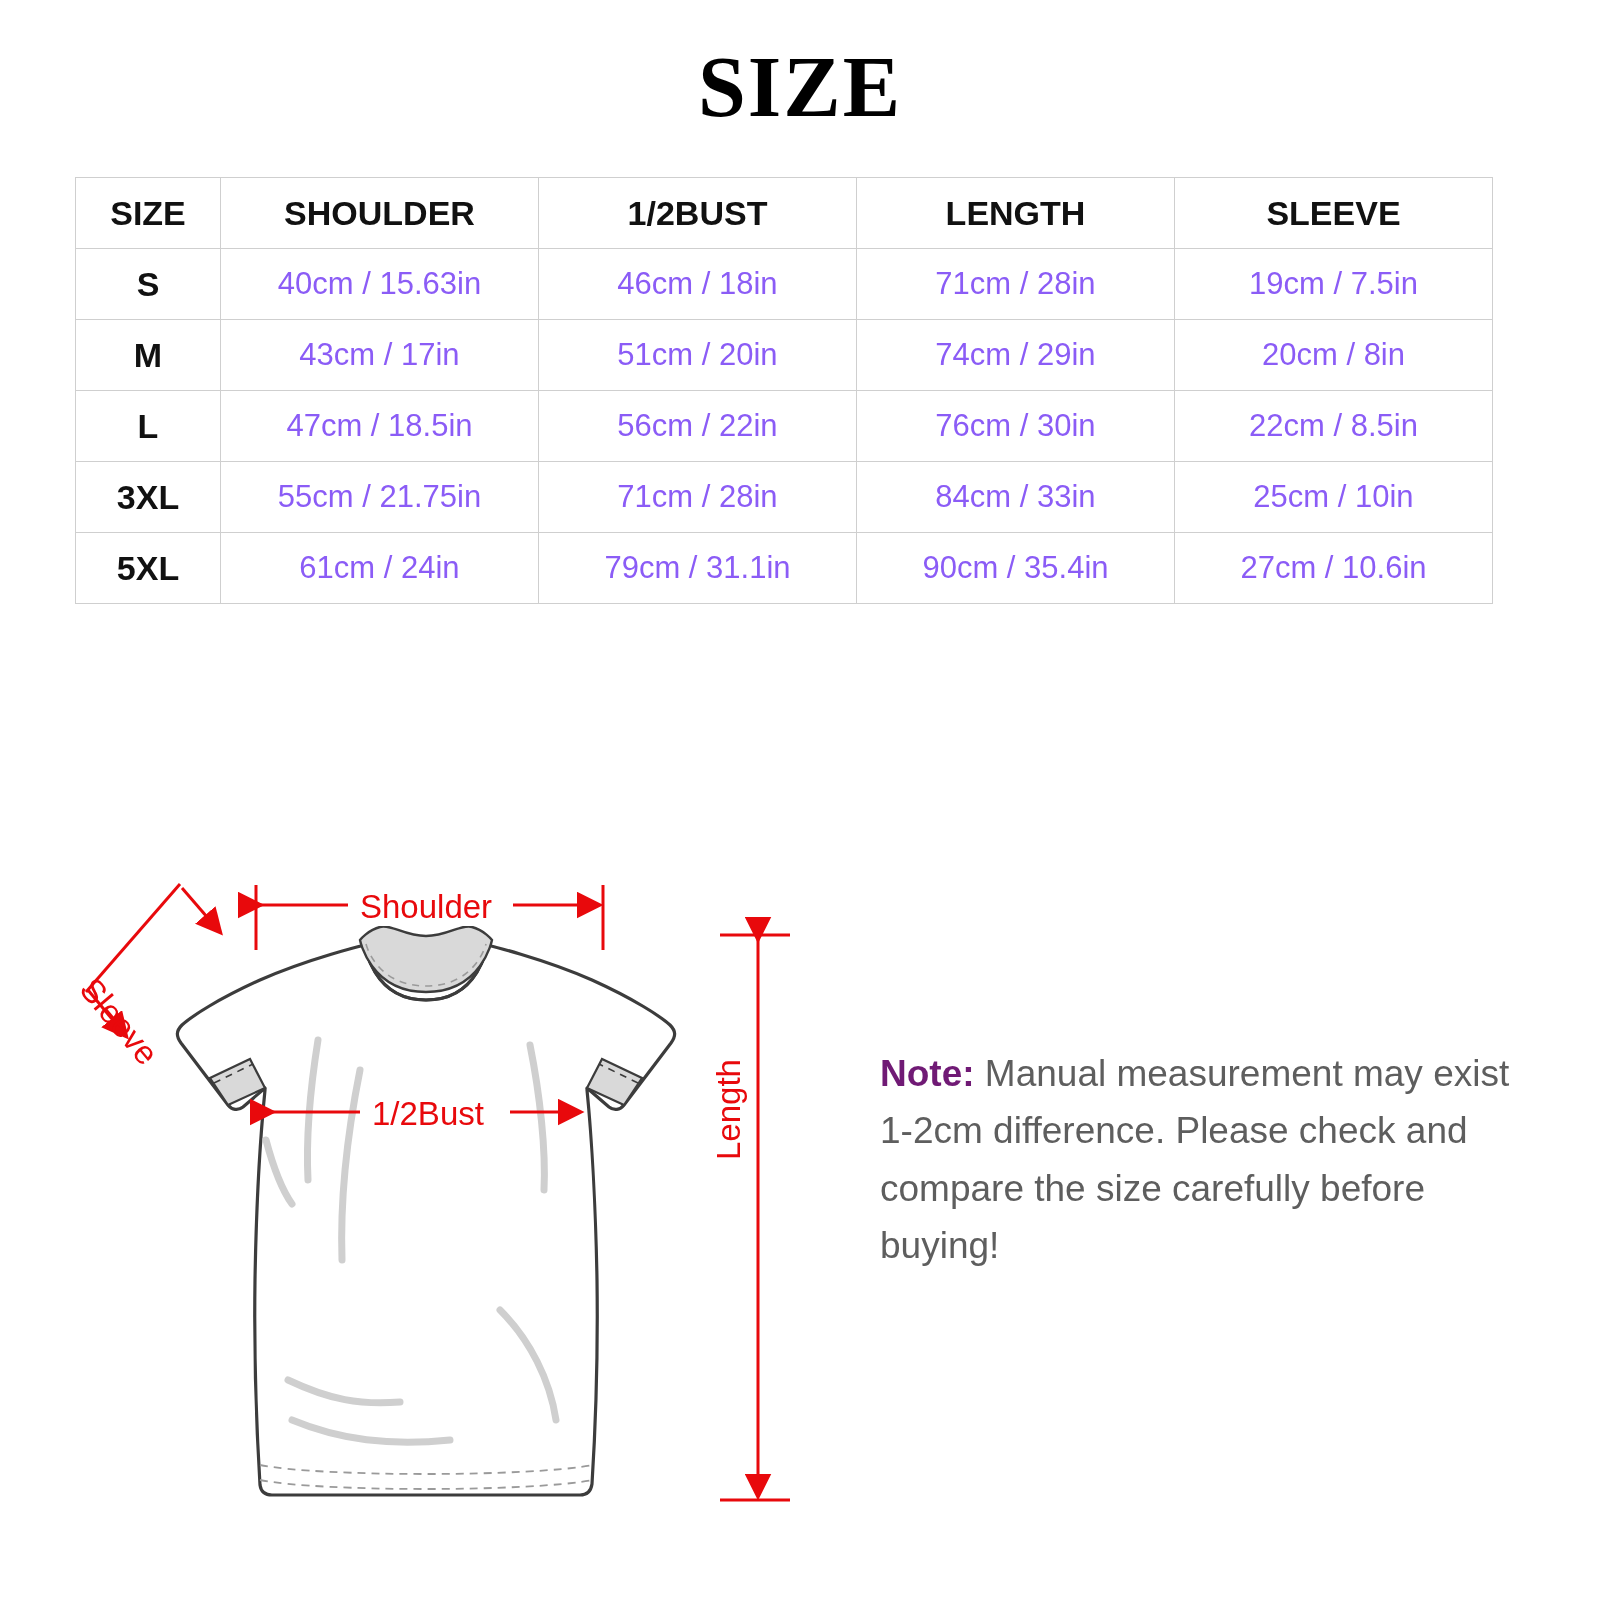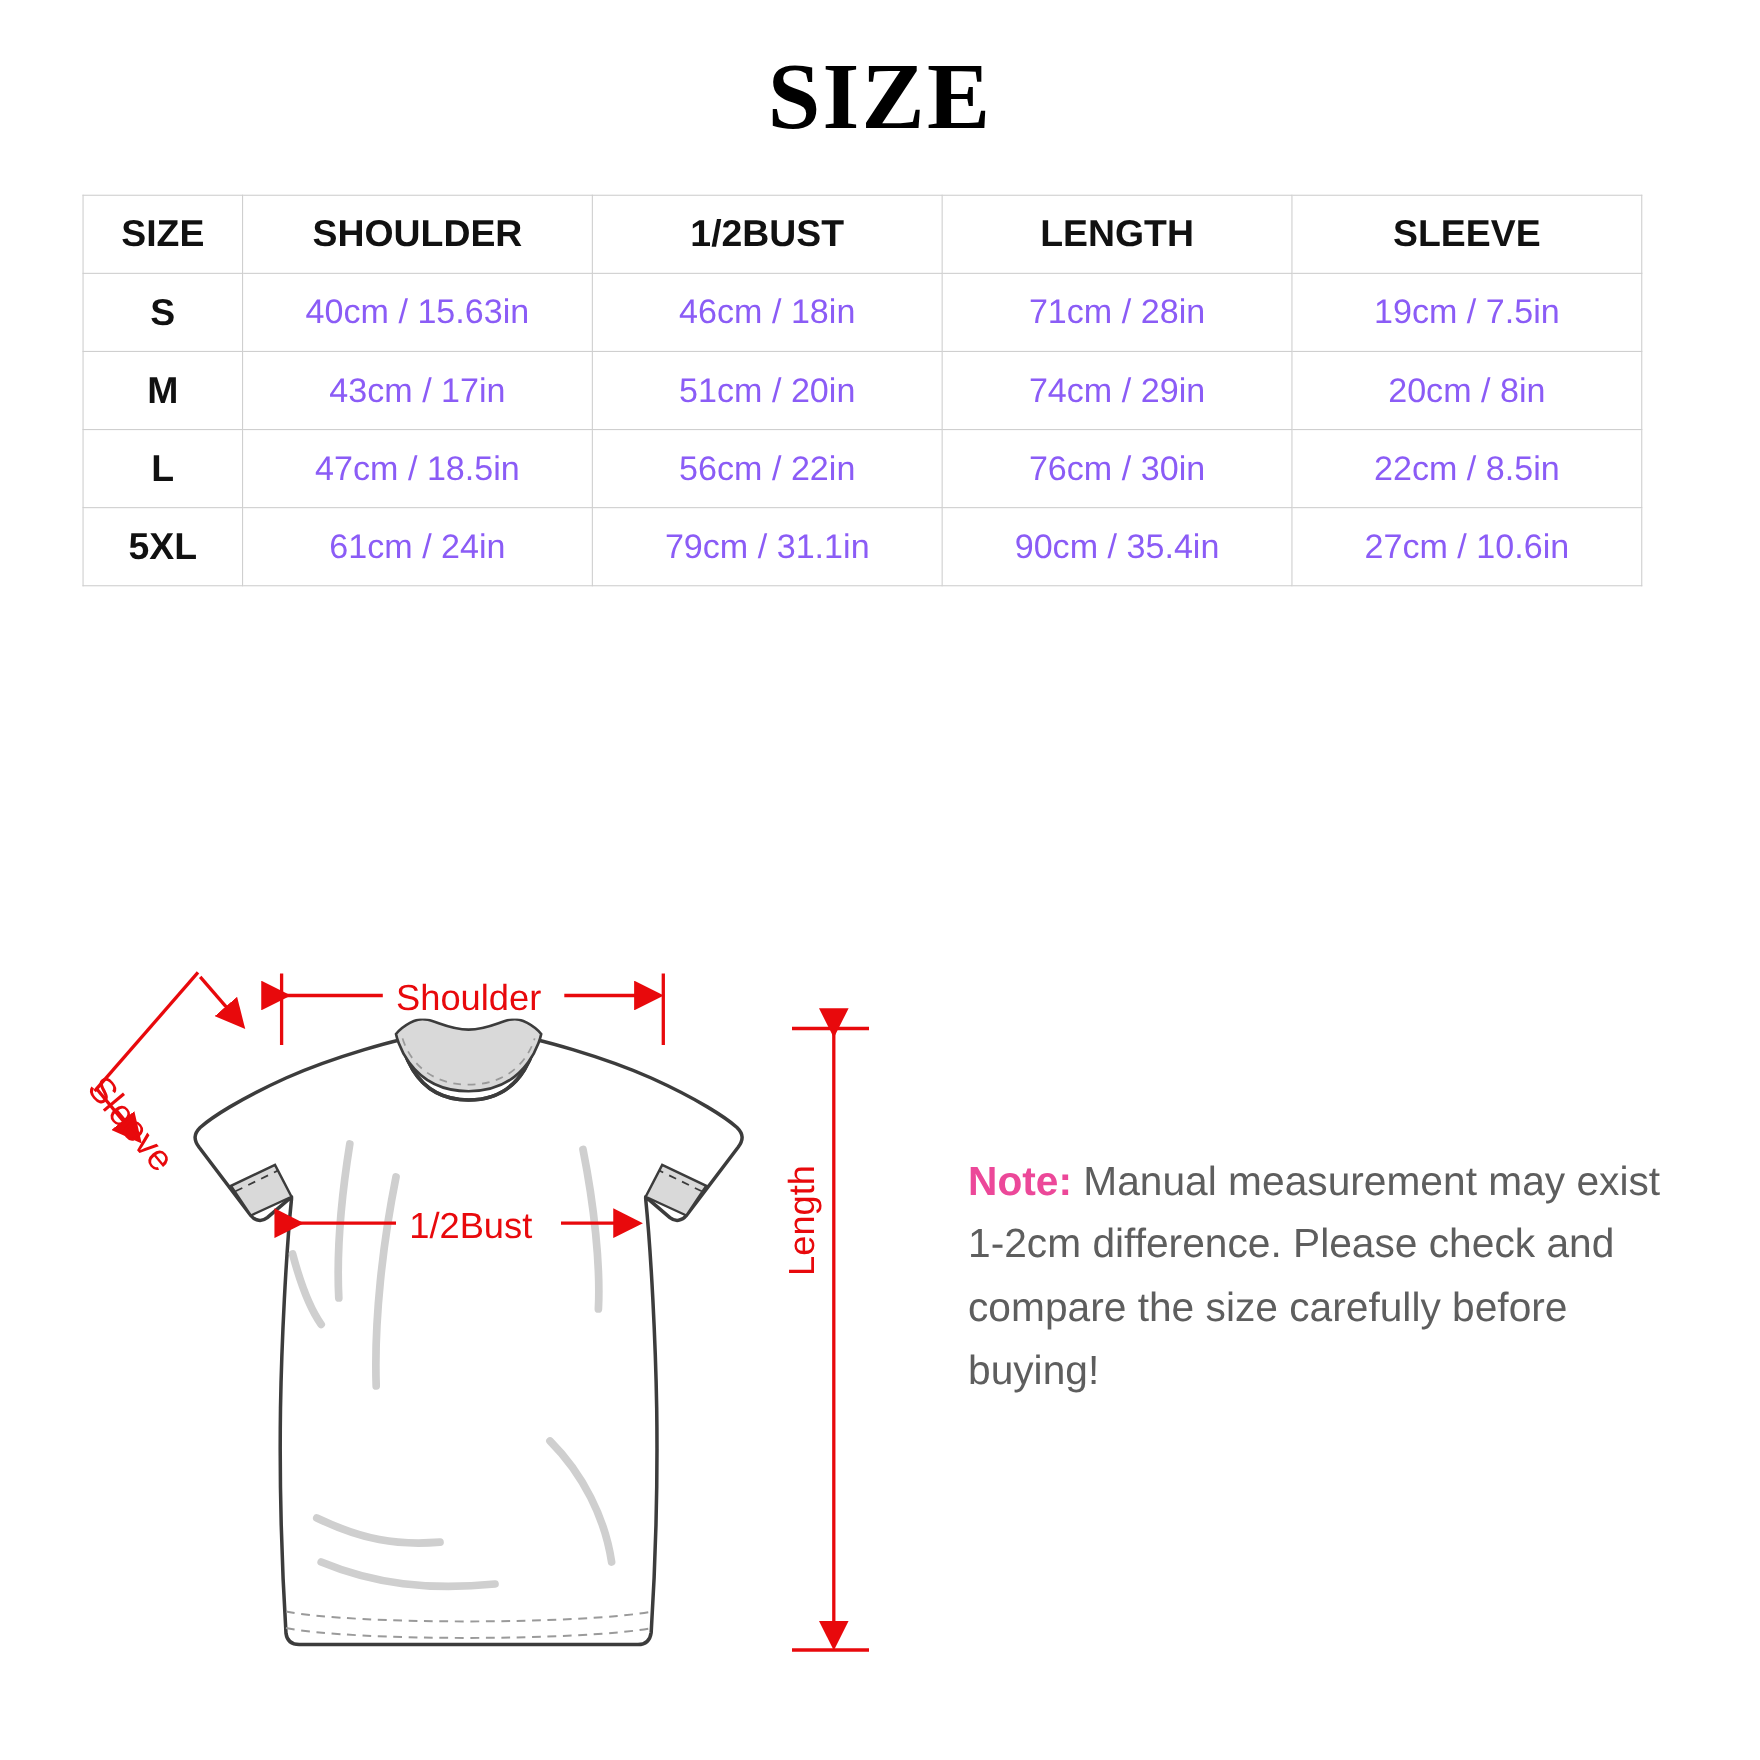--- a/index.html
+++ b/index.html
@@ -68,21 +68,21 @@
   }
   #note {
     position: absolute;
     left: 880px;
     top: 1045px;
     width: 660px;
     font-size: 37px;
     line-height: 1.55;
     color: #5e5e5e;
   }
-  #note b { color: #ec4899; }
+  #note b { color: #701a75; }
 </style>
 </head>
 <body>
 
 <div id="title">SIZE</div>
 
 <table id="size-table">
   <colgroup>
     <col class="col-size">
       <col class="col-other">
@@ -113,20 +113,27 @@
       <td class="val">51cm / 20in</td>
       <td class="val">74cm / 29in</td>
       <td class="val">20cm / 8in</td>
     </tr>
     <tr>
       <td class="size-cell">L</td>
       <td class="val">47cm / 18.5in</td>
       <td class="val">56cm / 22in</td>
       <td class="val">76cm / 30in</td>
       <td class="val">22cm / 8.5in</td>
+    </tr>
+    <tr>
+      <td class="size-cell">3XL</td>
+      <td class="val">55cm / 21.75in</td>
+      <td class="val">71cm / 28in</td>
+      <td class="val">84cm / 33in</td>
+      <td class="val">25cm / 10in</td>
     </tr>
     <tr>
       <td class="size-cell">5XL</td>
       <td class="val">61cm / 24in</td>
       <td class="val">79cm / 31.1in</td>
       <td class="val">90cm / 35.4in</td>
       <td class="val">27cm / 10.6in</td>
     </tr>
   </tbody>
 </table>

